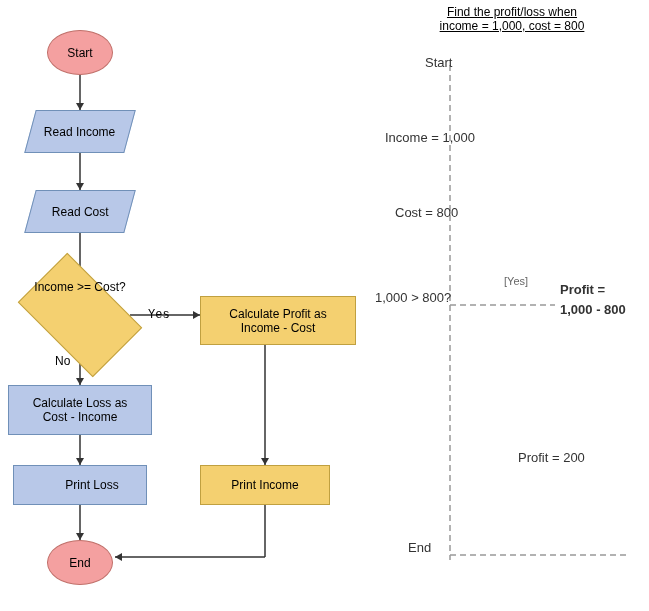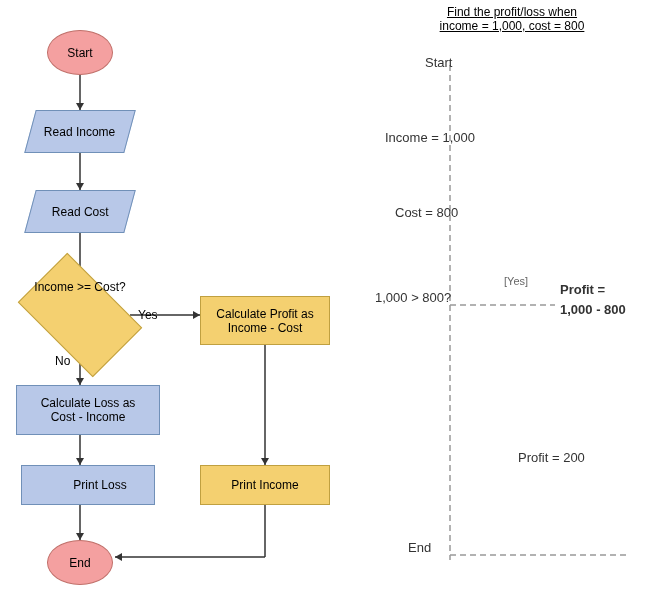--- a/index.html
+++ b/index.html
@@ -85,21 +85,20 @@
     }
 
     .rect {
       background: #f4d070;
       border: 1.5px solid #c0a040;
     }
 
     .rect-blue {
       background: #b8c8e8;
       border: 1.5px solid #7090b8;
-      margin-left: 8px;
     }
 
     
     .trace-title {
       position: absolute;
       top: 5px;
       left: 10px;
       right: 5px;
       text-align: center;
       font-size: 12px;
@@ -168,25 +167,25 @@
 
   <div class="shape parallelogram" style="left:30px;top:190px;width:100px;height:43px;">
     <span>Read Cost</span>
   </div>
 
   <div class="diamond-wrap" style="left:27px;top:280px;width:106px;height:70px;">
     <div class="diamond"></div>
     <div class="diamond-label">Income &gt;= Cost?</div>
   </div>
 
-  <div style="position:absolute;left:138px;top:308px;font-size:12px;">Yes</div>
+  <div style="position:absolute;left:148px;top:308px;font-size:12px;font-family:Liberation Mono, monospace;">Yes</div>
 
   <div style="position:absolute;left:55px;top:354px;font-size:12px;">No</div>
 
-  <div class="shape rect" style="left:200px;top:296px;width:130px;height:49px;">
+  <div class="shape rect" style="left:200px;top:296px;width:156px;height:49px;">
     <span style="white-space:pre-line;">Calculate Profit as
 Income - Cost</span>
   </div>
 
   <div class="shape rect-blue" style="left:8px;top:385px;width:144px;height:50px;">
     <span style="white-space:pre-line;">Calculate Loss as
 Cost - Income</span>
   </div>
 
   <div class="shape rect-blue" style="left:13px;top:465px;width:134px;height:40px;padding-left:24px;">

